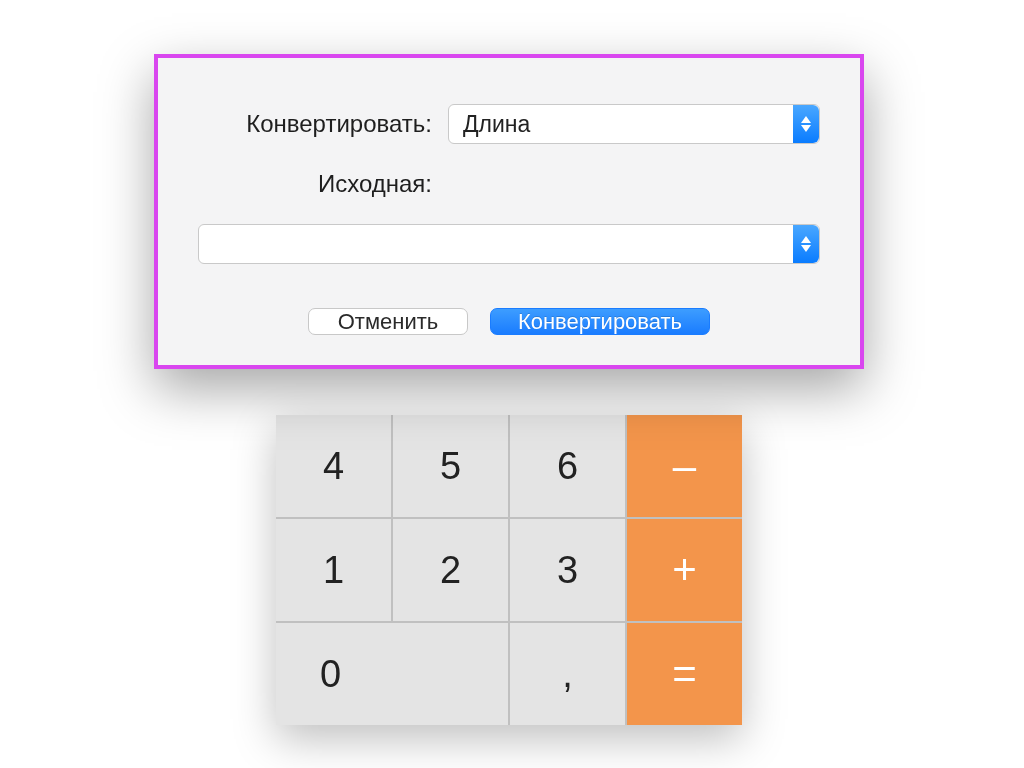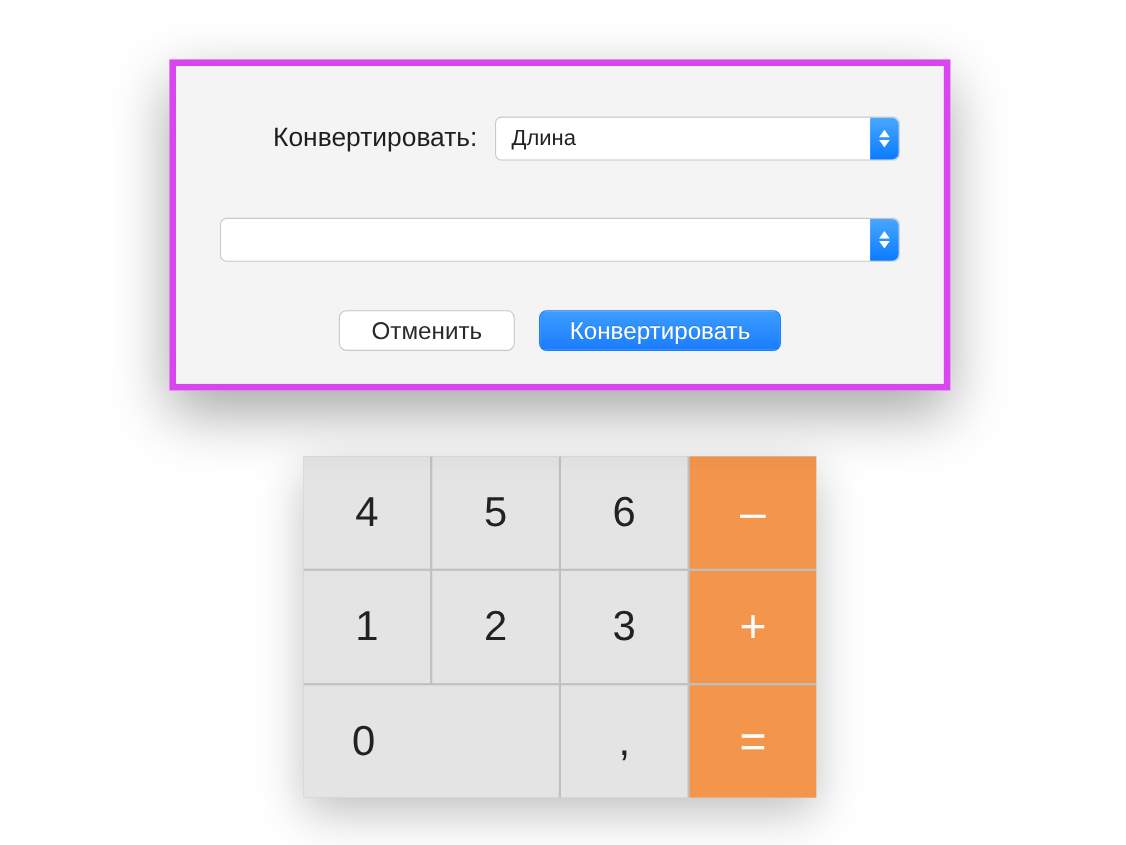--- a/index.html
+++ b/index.html
@@ -42,21 +42,21 @@
     .key-op  { background: #f3954b; color: #ffffff; font-size: 42px; font-weight: 300; }
     .key-zero { grid-column: span 2; justify-content: flex-start; padding-left: 44px; }
 
     
     .sheet {
       position: absolute;
       left: 154px;
       top: 54px;
       width: 710px;
       background: #f4f4f5;
-      border: 6px solid #d946ef;
+      border: 4px solid #d946ef;
       box-shadow: 0 20px 50px rgba(0,0,0,0.35);
       padding: 46px 40px 30px 40px;
     }
     .form-row {
       display: flex;
       align-items: center;
       margin-bottom: 26px;
     }
     .form-label {
       width: 250px;
@@ -72,21 +72,21 @@
       background: #ffffff;
       border: 1px solid #c9c9c9;
       border-radius: 6px;
       display: flex;
       align-items: center;
       position: relative;
       cursor: pointer;
     }
     .select-value {
       padding-left: 14px;
-      font-size: 20px;
+      font-size: 23px;
       color: #222;
     }
     .stepper {
       position: absolute;
       right: 0;
       top: 0;
       bottom: 0;
       width: 26px;
       background: linear-gradient(#49a7ff, #0a7cff);
       border-top-right-radius: 6px;
@@ -99,21 +99,21 @@
     }
     .stepper svg { width: 10px; height: 7px; }
 
     .button-row {
       display: flex;
       justify-content: center;
       gap: 22px;
       margin-top: 44px;
     }
     .btn {
-      height: 37px;
+      height: 27px;
       padding: 0 26px;
       border-radius: 7px;
       font-size: 22px;
       display: flex;
       align-items: center;
       justify-content: center;
       cursor: pointer;
       min-width: 160px;
     }
     .btn-cancel {
@@ -161,20 +161,21 @@
             <path d="M0 7 L5 0 L10 7 Z" fill="#fff"></path>
           </svg>
         <svg viewBox="0 0 10 7">
             <path d="M0 0 L5 7 L10 0 Z" fill="#fff"></path>
           </svg>
       </div>
     </div>
   </div>
 
   <div class="form-row">
+    <div class="form-label">Исходная:</div>
   </div>
 
   <div class="form-row">
     <div class="select">
       <div class="stepper">
         <svg viewBox="0 0 10 7">
             <path d="M0 7 L5 0 L10 7 Z" fill="#fff"></path>
           </svg>
         <svg viewBox="0 0 10 7">
             <path d="M0 0 L5 7 L10 0 Z" fill="#fff"></path>

